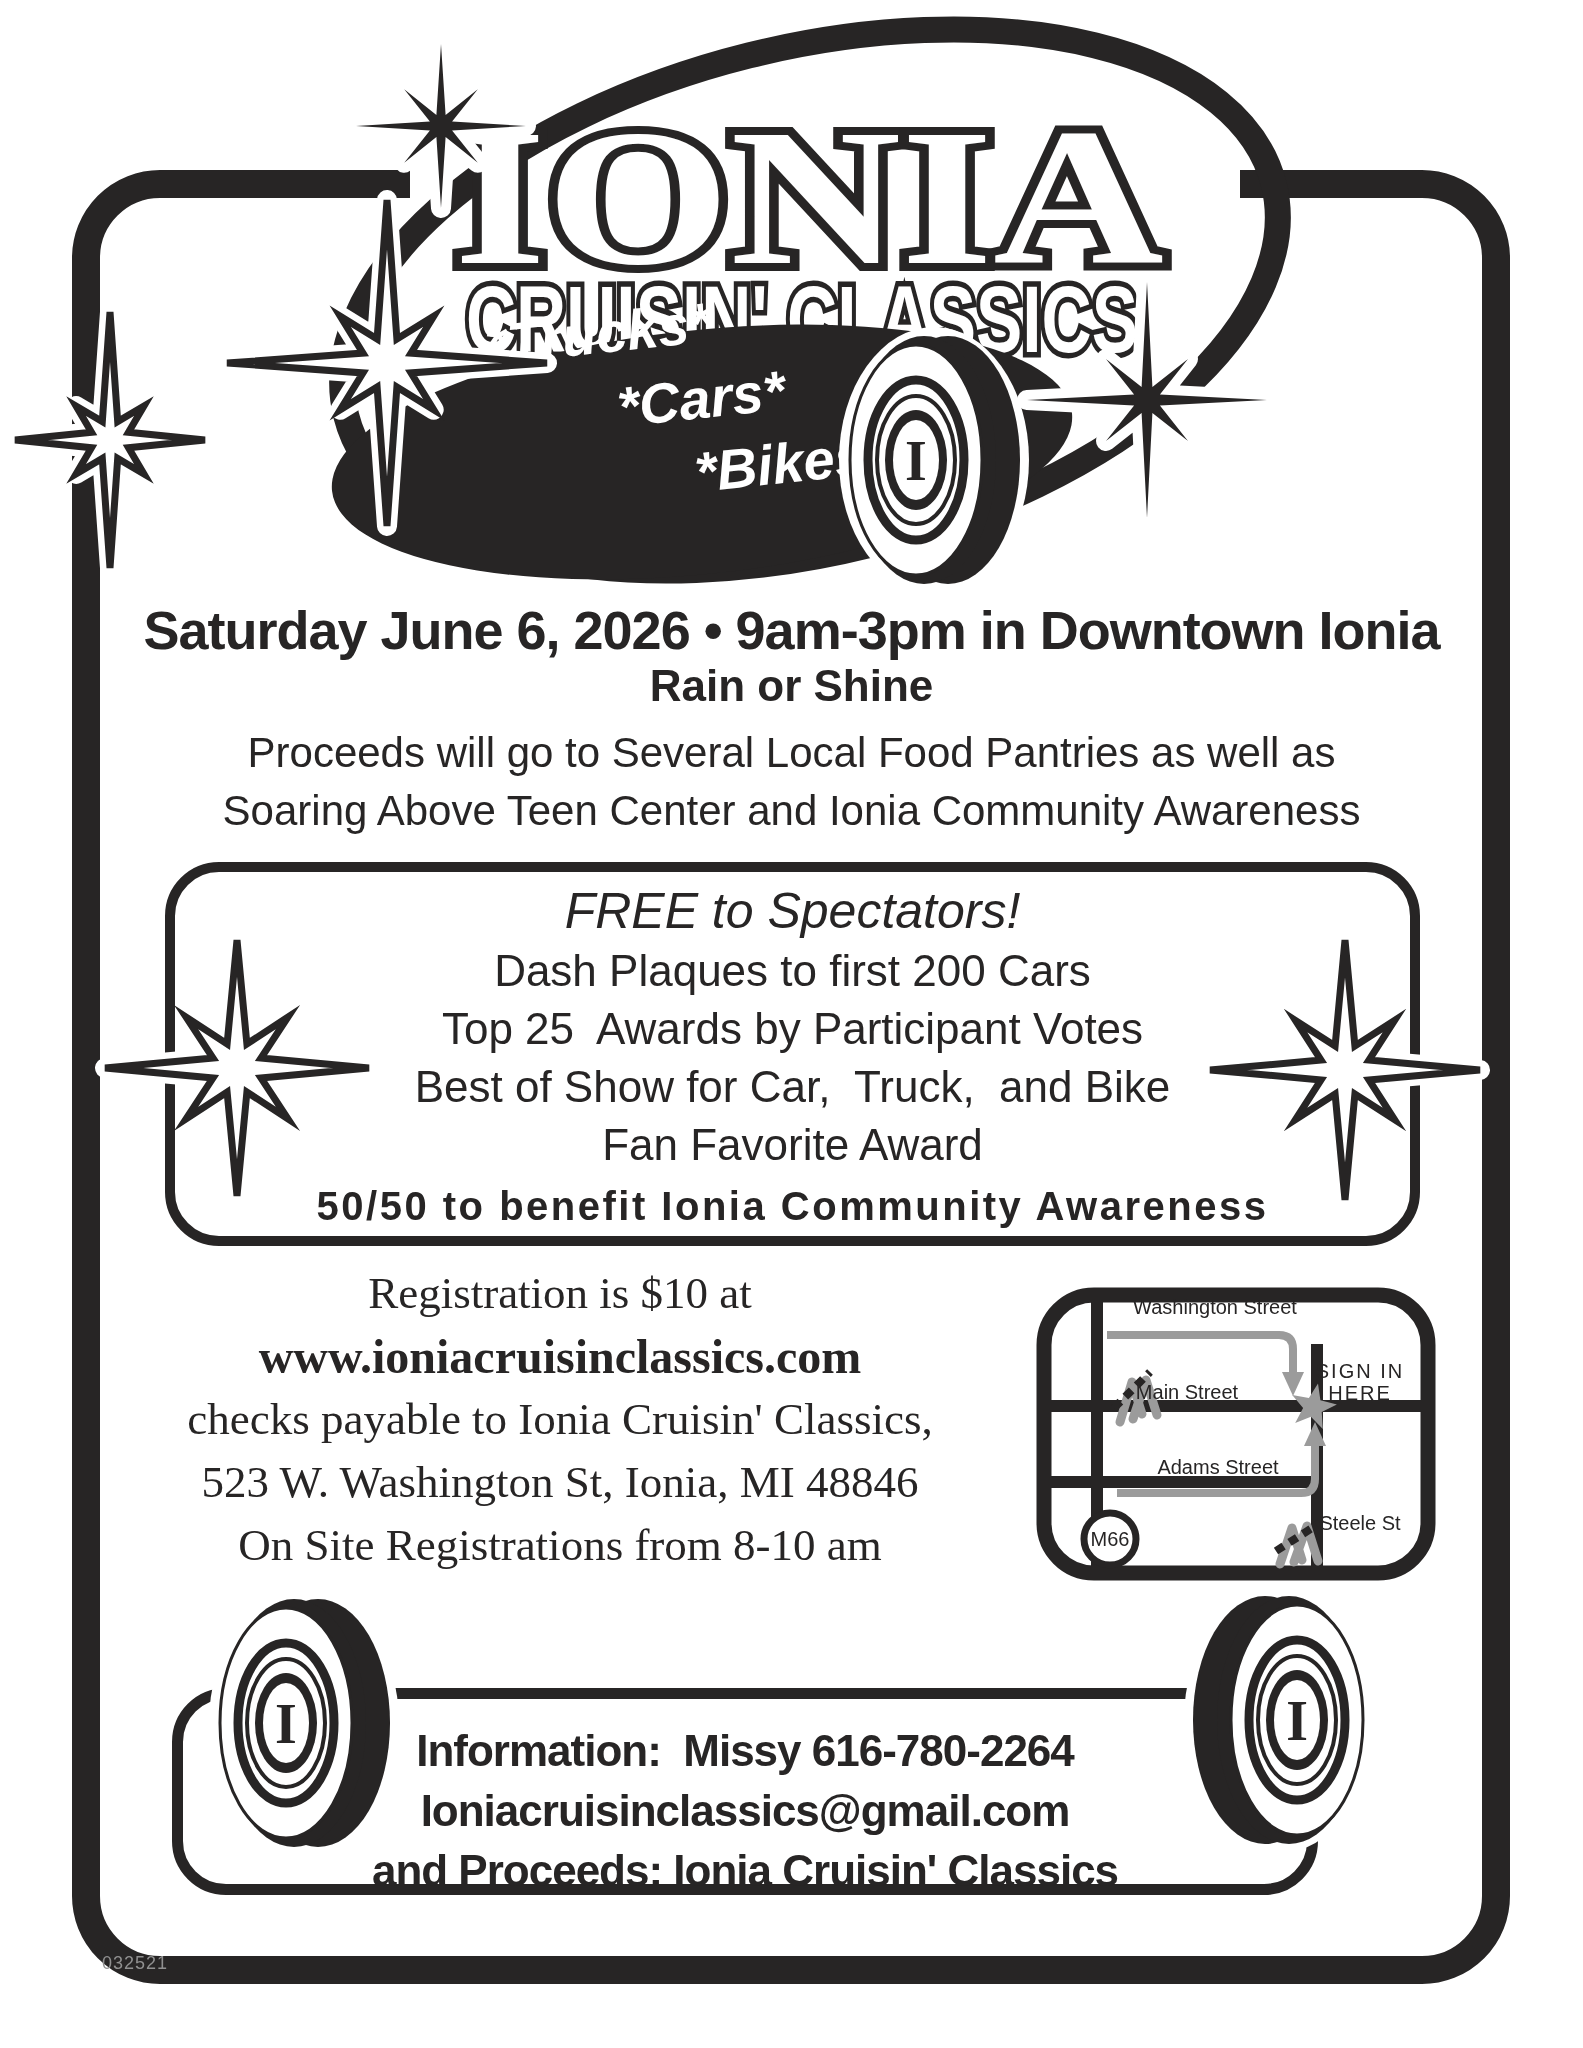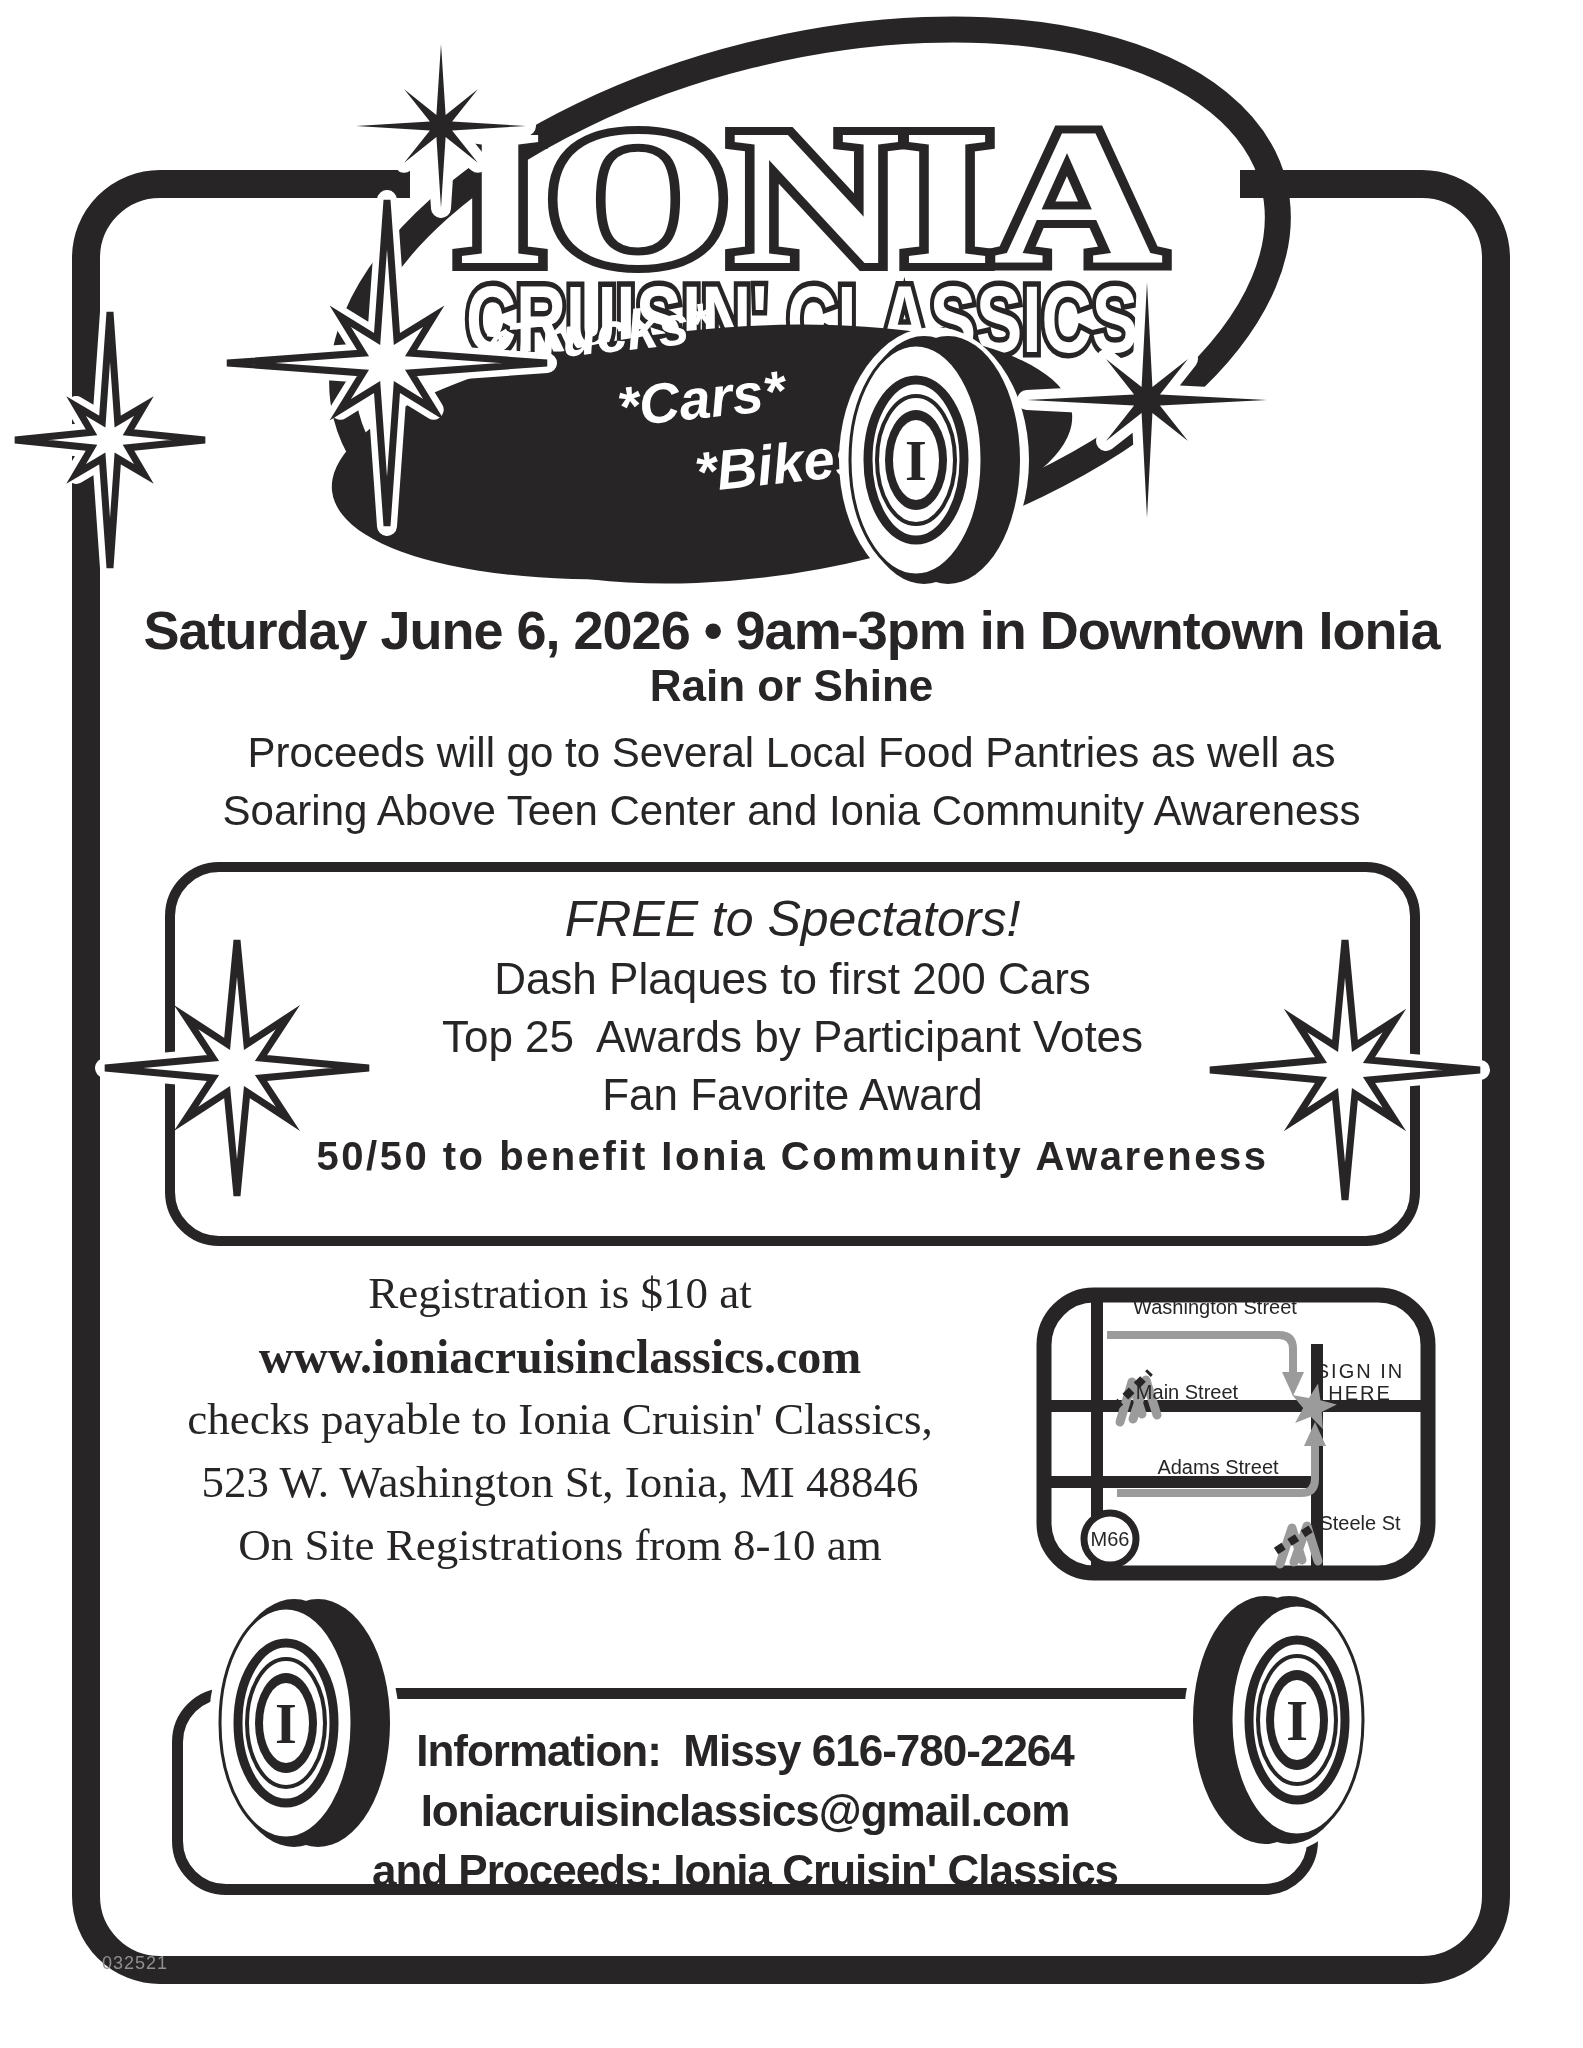--- a/index.html
+++ b/index.html
@@ -16,21 +16,21 @@
 
   
   .date-line{top:599px;font-size:54px;font-weight:bold;letter-spacing:-1px;}
   .rain-line{top:661px;font-size:44px;font-weight:bold;}
   .proceeds-1{top:729px;font-size:42px;}
   .proceeds-2{top:787px;font-size:42px;}
 
   
   .free-box{left:165px;top:862px;width:1255px;height:384px;border:10px solid #272525;
             border-radius:54px;box-sizing:border-box;text-align:center;}
-  .free-title{margin-top:16px;font-size:50px;font-style:italic;line-height:62px;}
+  .free-title{margin-top:8px;font-size:50px;font-style:italic;line-height:62px;}
   .free-item{font-size:44px;line-height:58px;}
   .fifty{margin-top:10px;font-size:40px;font-weight:bold;letter-spacing:2.5px;}
 
   
   .reg{left:85px;top:1262px;width:950px;text-align:center;font-family:Liberation Serif, serif;}
   .reg-line{font-size:45px;line-height:63px;}
   .reg-site{font-size:48px;font-weight:bold;line-height:63px;}
 
   
   .contact-box{left:172px;top:1688px;width:1146px;height:207px;border:11px solid #272525;
@@ -124,20 +124,21 @@
 
   <div class="abs center date-line prewrap">Saturday June 6, 2026 • 9am-3pm in Downtown Ionia</div>
   <div class="abs center rain-line">Rain or Shine</div>
   <div class="abs center proceeds-1">Proceeds will go to Several Local Food Pantries as well as</div>
   <div class="abs center proceeds-2">Soaring Above Teen Center and Ionia Community Awareness</div>
 
   <div class="abs free-box">
     <div class="free-title">FREE to Spectators!</div>
     <div class="free-item prewrap">Dash Plaques to first 200 Cars</div>
     <div class="free-item prewrap">Top 25  Awards by Participant Votes</div>
+    <div class="free-item prewrap">Best of Show for Car,  Truck,  and Bike</div>
     <div class="free-item prewrap">Fan Favorite Award</div>
     <div class="fifty">50/50 to benefit Ionia Community Awareness</div>
   </div>
 
   <svg class="abs" style="left:72px;top:903px;" width="330" height="330" viewBox="-165 -165 330 330">
     <polygon class="halo" points="0.0,-128.0 9.9,-24.0 50.9,-50.9 24.0,-9.9 132.0,0.0 24.0,9.9 50.9,50.9 9.9,24.0 0.0,128.0 -9.9,24.0 -50.9,50.9 -24.0,9.9 -132.0,0.0 -24.0,-9.9 -50.9,-50.9 -9.9,-24.0"></polygon>
     <polygon class="star-outline" points="0.0,-128.0 9.9,-24.0 50.9,-50.9 24.0,-9.9 132.0,0.0 24.0,9.9 50.9,50.9 9.9,24.0 0.0,128.0 -9.9,24.0 -50.9,50.9 -24.0,9.9 -132.0,0.0 -24.0,-9.9 -50.9,-50.9 -9.9,-24.0"></polygon>
   </svg>
   <svg class="abs" style="left:1180px;top:905px;" width="330" height="330" viewBox="-165 -165 330 330">
     <polygon class="halo" points="0.0,-130.0 9.9,-24.0 49.5,-49.5 24.0,-9.9 135.0,0.0 24.0,9.9 49.5,49.5 9.9,24.0 0.0,130.0 -9.9,24.0 -49.5,49.5 -24.0,9.9 -135.0,0.0 -24.0,-9.9 -49.5,-49.5 -9.9,-24.0"></polygon>

